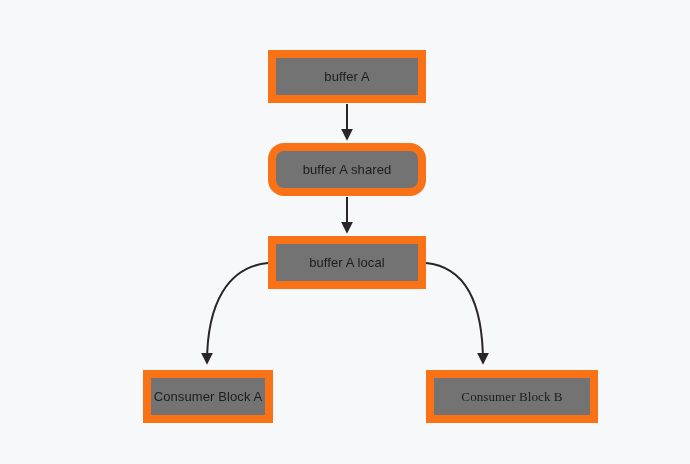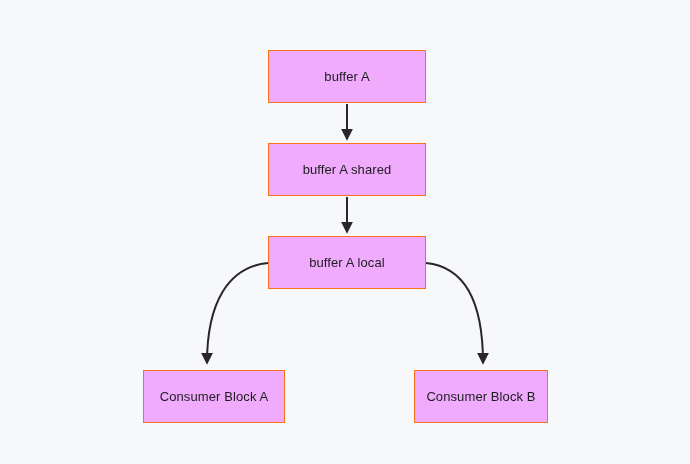--- a/index.html
+++ b/index.html
@@ -20,34 +20,34 @@
     position: absolute;
     left: 0;
     top: 0;
     width: 690px;
     height: 464px;
     pointer-events: none;
   }
   .node {
     position: absolute;
     box-sizing: border-box;
-    background: #f0abfc;
-    border: 1px solid #f97316;
+    background: #737373;
+    border: 8px solid #f97316;
     display: flex;
     align-items: center;
     justify-content: center;
     font-size: 13px;
     color: #1d1c1f;
     letter-spacing: 0.1px;
   }
   .node-buffer-a        { left: 268px; top: 50px;  width: 158px; height: 53px; }
-  .node-buffer-a-shared { left: 268px; top: 143px; width: 158px; height: 53px; }
+  .node-buffer-a-shared { left: 268px; top: 143px; width: 158px; height: 53px; border-radius: 16px; }
   .node-buffer-a-local  { left: 268px; top: 236px; width: 158px; height: 53px; align-items: center; }
-  .node-consumer-a      { left: 143px; top: 370px; width: 142px; height: 53px; }
-  .node-consumer-b      { left: 414px; top: 370px; width: 134px; height: 53px; }
+  .node-consumer-a      { left: 143px; top: 370px; width: 130px; height: 53px; }
+  .node-consumer-b      { left: 426px; top: 370px; width: 172px; height: 53px; font-family: Liberation Serif, serif; }
 </style>
 </head>
 <body>
 
 <div class="canvas">
 
   <svg class="edges-layer" width="690" height="464" viewBox="0 0 690 464" xmlns="http://www.w3.org/2000/svg">
     <defs>
       <marker id="arrowhead" markerUnits="userSpaceOnUse" markerWidth="12" markerHeight="12" viewBox="0 0 10 10" refX="8.5" refY="5" orient="auto">
         <path d="M0,0 L10,5 L0,10 Z" fill="#2a2529"></path>

